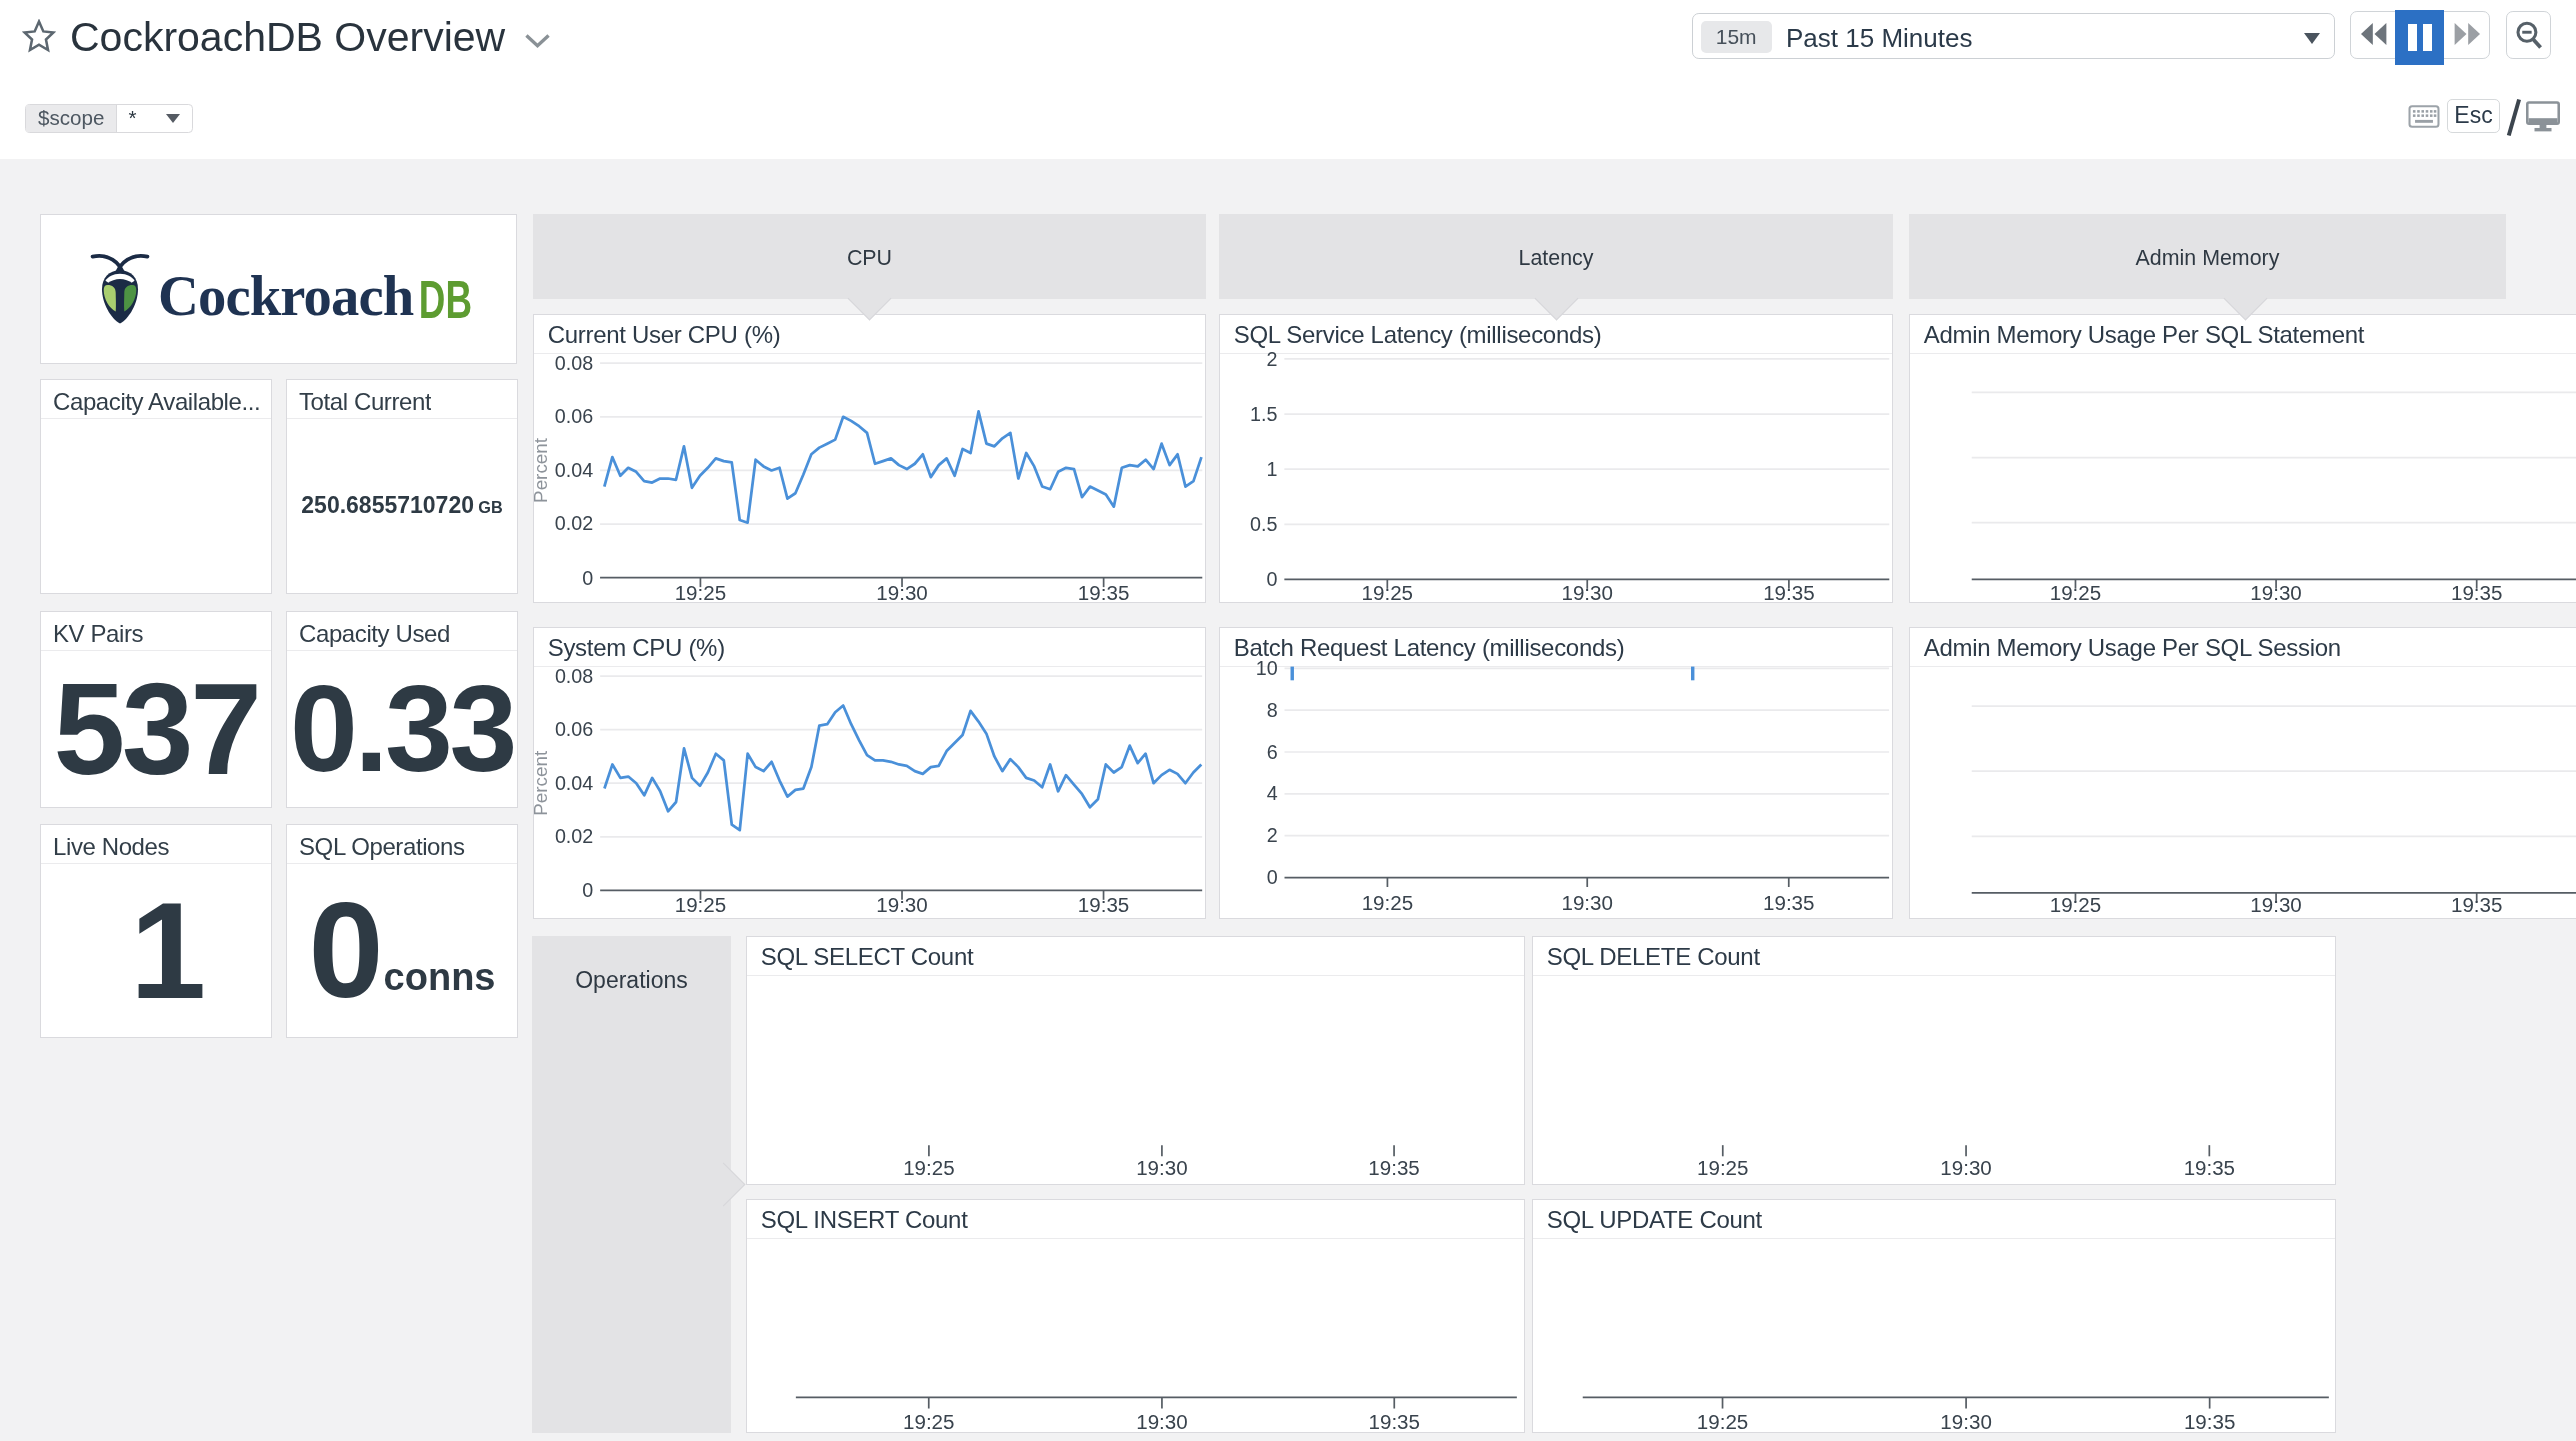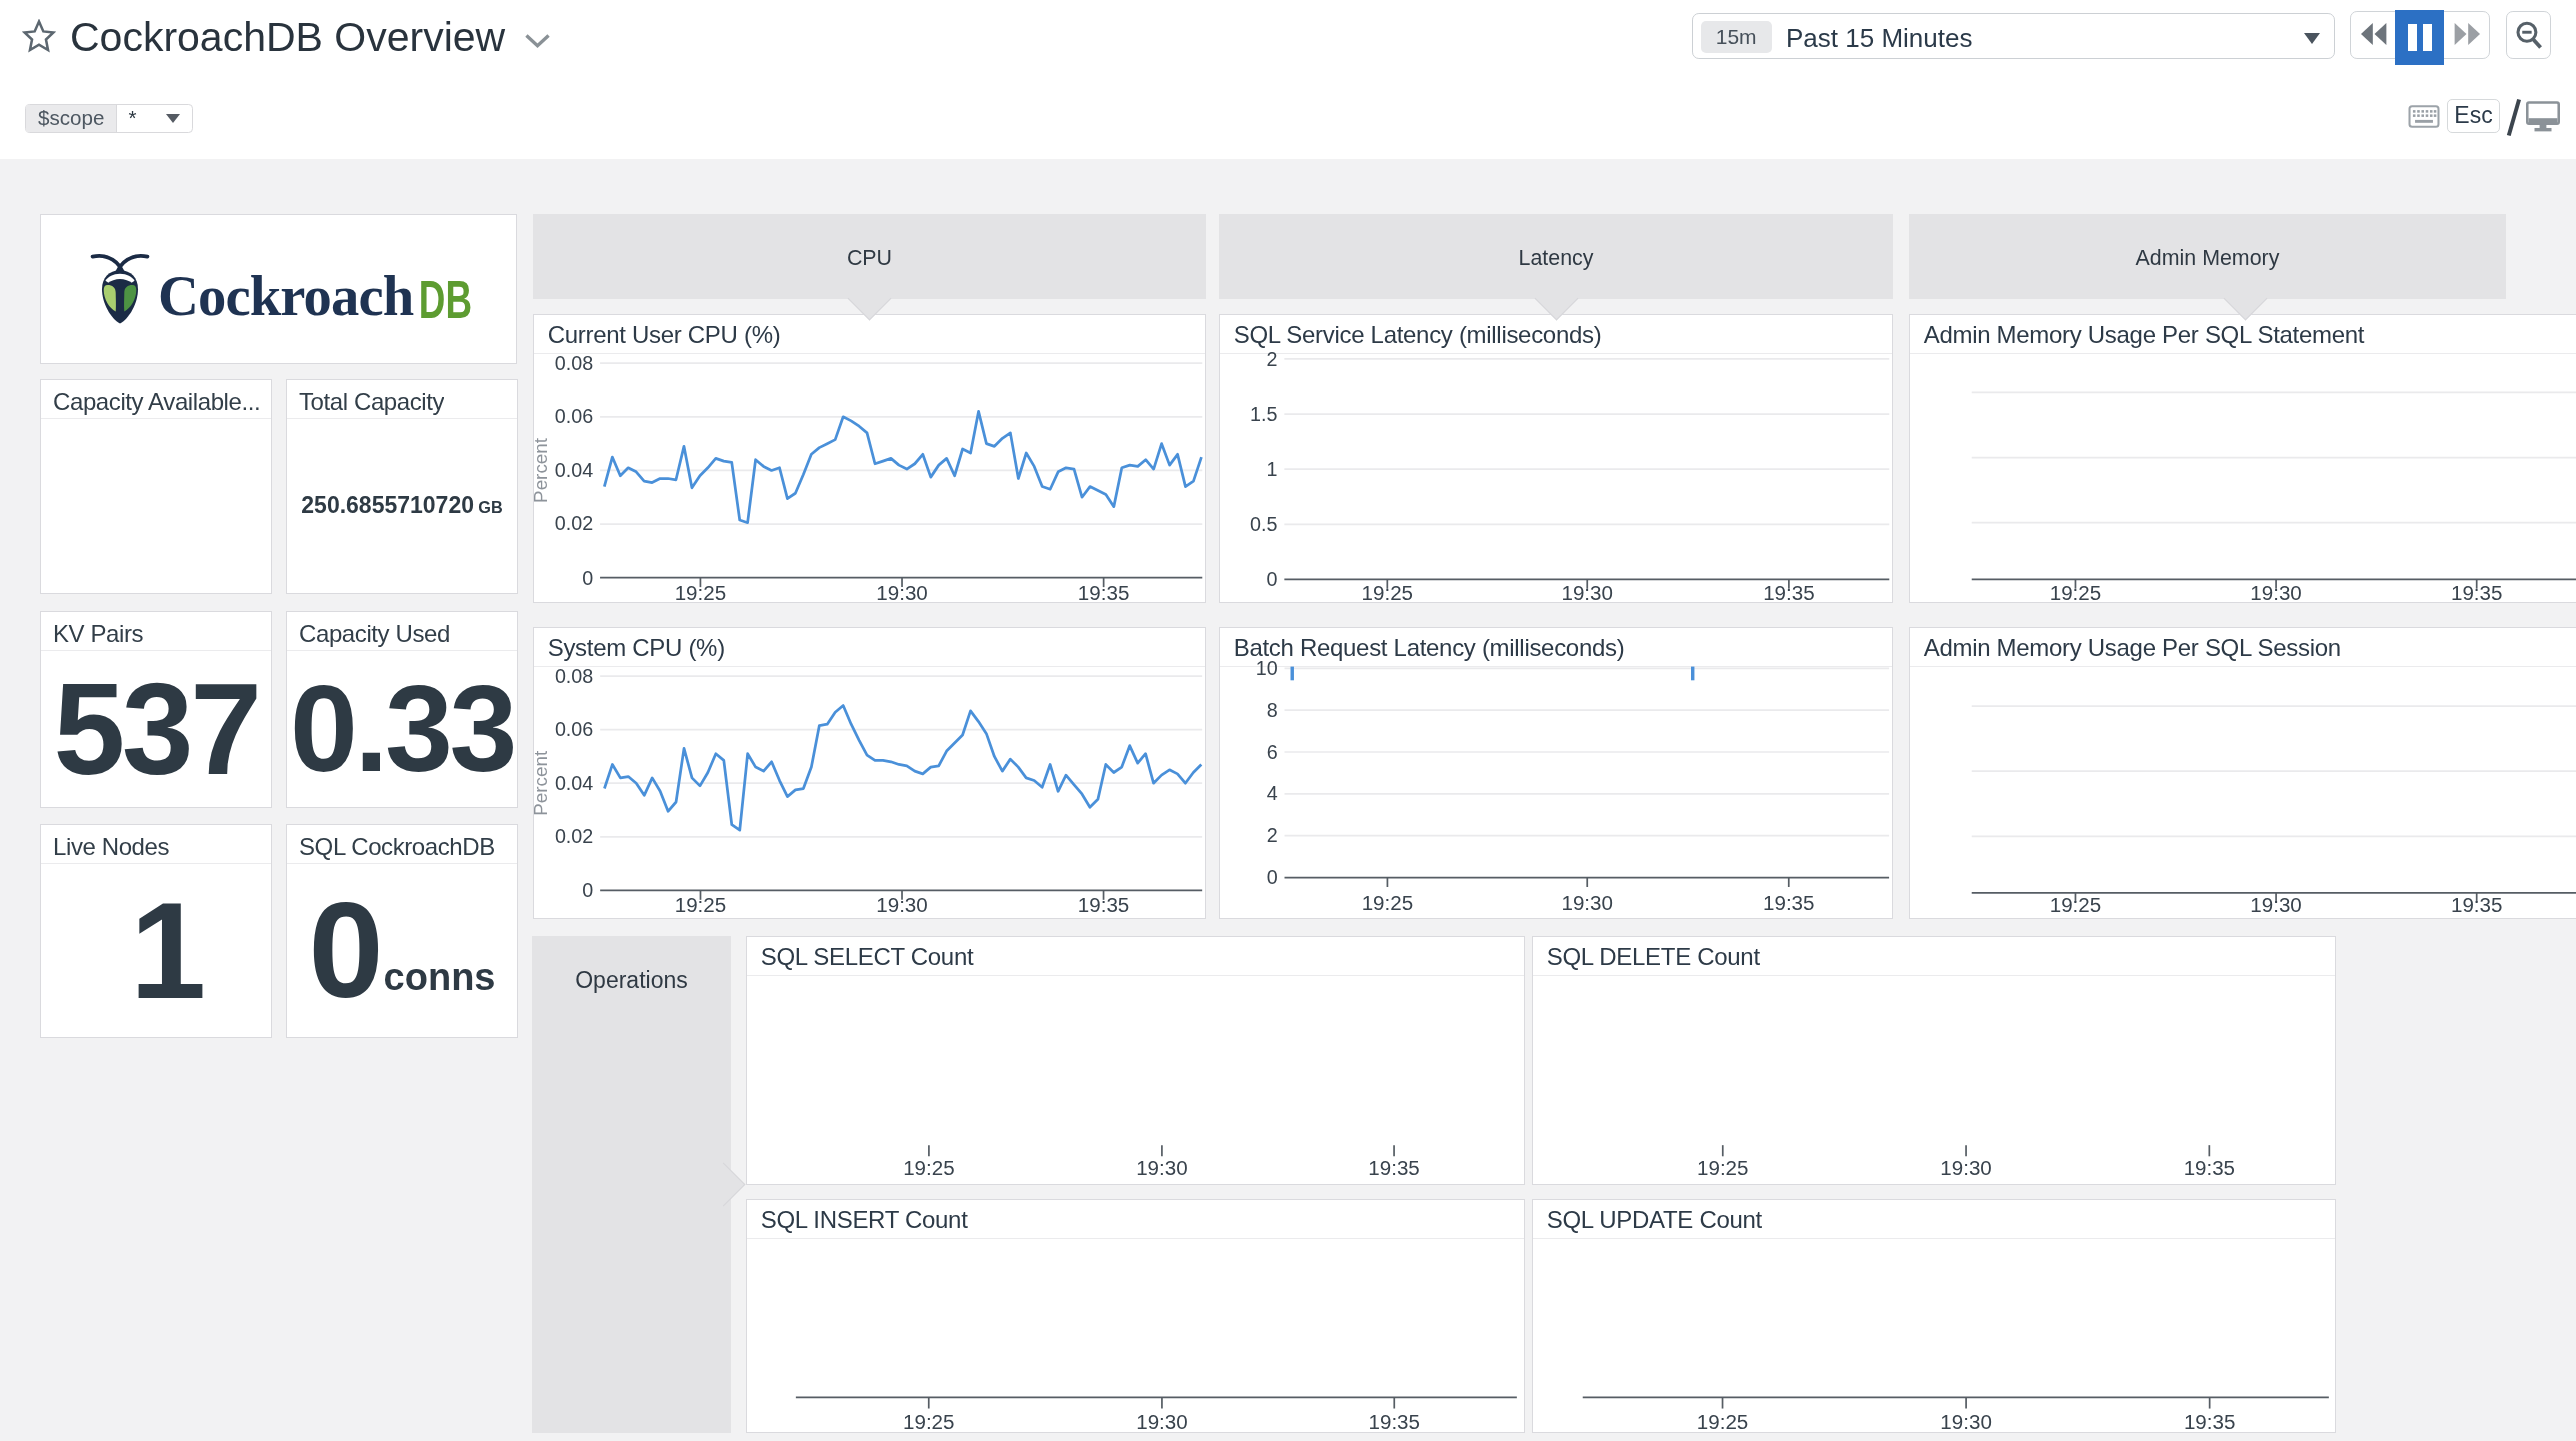--- a/index.html
+++ b/index.html
@@ -107,21 +107,21 @@
     <text x="0" y="62" style="font-family:'Liberation Serif',serif;font-weight:bold;letter-spacing:-1px;" font-size="66" fill="#1f3352">Cockroach</text>
     <text x="304" y="65" style="font-family:'Liberation Sans',sans-serif;font-weight:bold;" font-size="62" fill="#5d9c31" textLength="62" lengthAdjust="spacingAndGlyphs">DB</text>
   </svg>
 </div>
 
 <div class="card" style="left:40px;top:379px;width:232px;height:215px;">
   <div class="stitle">Capacity Available...</div>
     <div class="ssep"></div>
 </div>
 <div class="card" style="left:286px;top:379px;width:232px;height:215px;">
-  <div class="stitle">Total Capacity</div>
+  <div class="stitle">Total Current</div>
     <div class="ssep"></div>
   <div style="position:absolute;top:38px;bottom:0;width:100%;display:flex;align-items:baseline;justify-content:center;">
     <span style="font-size:23px;font-weight:bold;color:#2e3a44;align-self:center;white-space:nowrap;">250.6855710720<span style="font-size:15.4px;"> </span><span style="font-size:16.3px;">GB</span></span>
   </div>
 </div>
 <div class="card" style="left:40px;top:611px;width:232px;height:197px;">
   <div class="stitle">KV Pairs</div>
     <div class="ssep"></div>
   <div style="position:absolute;top:38px;bottom:0;width:100%;display:flex;align-items:center;justify-content:center;">
     <span style="font-size:129px;font-weight:bold;color:#2e3a44;letter-spacing:-3.4px;">537</span>
@@ -135,21 +135,21 @@
   </div>
 </div>
 <div class="card" style="left:40px;top:824px;width:232px;height:214px;padding-left:12px;">
   <div class="stitle">Live Nodes</div>
     <div class="ssep"></div>
   <div style="position:absolute;top:38px;bottom:0;width:100%;display:flex;align-items:center;justify-content:center;">
     <span style="font-size:137px;font-weight:bold;color:#2e3a44;">1</span>
   </div>
 </div>
 <div class="card" style="left:286px;top:824px;width:232px;height:214px;">
-  <div class="stitle">SQL CockroachDB</div>
+  <div class="stitle">SQL Operations</div>
     <div class="ssep"></div>
   <div style="position:absolute;top:38px;bottom:0;width:100%;display:flex;align-items:center;justify-content:center;">
     <span style="font-size:135px;font-weight:bold;color:#2e3a44;">0</span>
       <span style="font-size:38px;font-weight:bold;color:#2e3a44;margin-top:55px;">conns</span>
   </div>
 </div>
 
 <div class="gband" style="left:533px;width:673px;">
     <div class="glabel">CPU</div>
     <div class="notch" style="left:321px;bottom:-15.4px;"></div>

